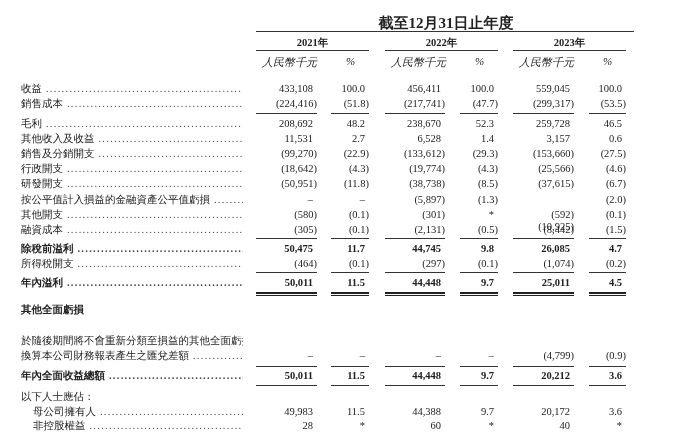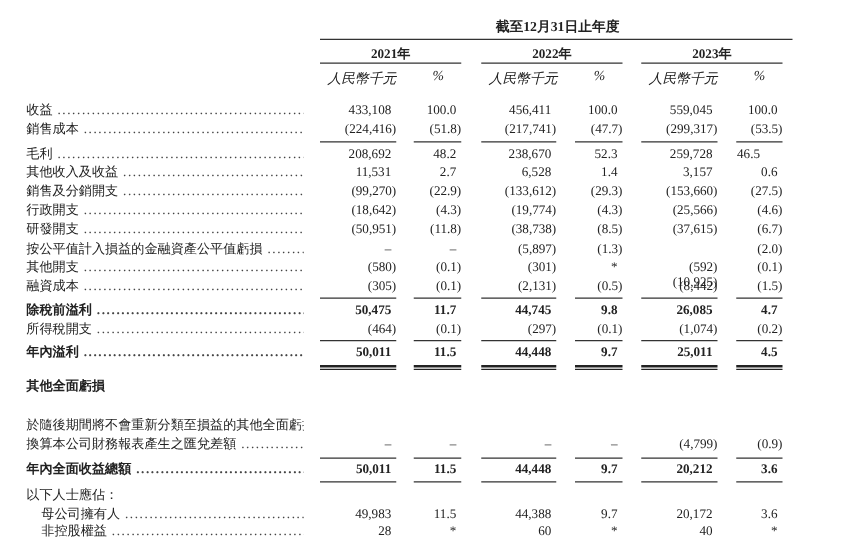--- a/index.html
+++ b/index.html
@@ -1,19 +1,19 @@
 <!DOCTYPE html>
 <html><head>
 <meta charset="utf-8">
 <style>
   html, body { margin:0; padding:0; background:#ffffff; }
   body { width:676px; height:447px; position:relative; overflow:hidden;
          font-family:"Liberation Serif","DejaVu Serif",serif; color:#222; font-size:10.5px; }
   .abs { position:absolute; }
-  .hdr-main { left:258px; width:376px; top:14px; text-align:center; font-weight:bold; font-size:11px; }
+  .hdr-main { left:258px; width:376px; top:14px; text-align:center; font-weight:bold; font-size:15px; }
   .rule { position:absolute; height:1px; background:#333; }
   .yr { position:absolute; top:36px; text-align:center; font-weight:bold; font-size:10.5px; }
   .unit { position:absolute; top:55px; font-style:italic; font-size:11px; }
   .row { position:absolute; left:0; width:676px; height:14px; line-height:14px; }
   .lbl { position:absolute; left:21px; white-space:nowrap; overflow:hidden; }
   .lbl.indent { left:33px; }
   .lbl .dots { letter-spacing:1.3px; color:#444; }
   .num { position:absolute; text-align:right; white-space:nowrap; }
   .bold { font-weight:bold; }
   .ul { position:absolute; height:1px; background:#333; }
@@ -59,21 +59,21 @@
       <div class="num" style="right: 102px;">(299,317)</div>
       <div class="num" style="right: 50px;">(53.5)</div>
     </div>
     <div class="row" style="top: 117px;">
       <div class="lbl" style="width: 222px;"><span>毛利</span><span class="dots"> ................................................................................</span></div>
       <div class="num" style="right: 363px;">208,692</div>
       <div class="num" style="right: 311px; font-family: Liberation Serif, serif;">48.2</div>
       <div class="num" style="right: 235px;">238,670</div>
       <div class="num" style="right: 182px;">52.3</div>
       <div class="num" style="right: 106px;">259,728</div>
-      <div class="num" style="right: 68px;">46.5</div>
+      <div class="num" style="right: 54px;">46.5</div>
     </div>
     <div class="row" style="top: 132px;">
       <div class="lbl" style="width: 222px;"><span>其他收入及收益</span><span class="dots"> ................................................................................</span></div>
       <div class="num" style="right: 363px;">11,531</div>
       <div class="num" style="right: 311px;">2.7</div>
       <div class="num" style="right: 235px;">6,528</div>
       <div class="num" style="right: 182px;">1.4</div>
       <div class="num" style="right: 106px;">3,157</div>
       <div class="num" style="right: 54px;">0.6</div>
     </div>

